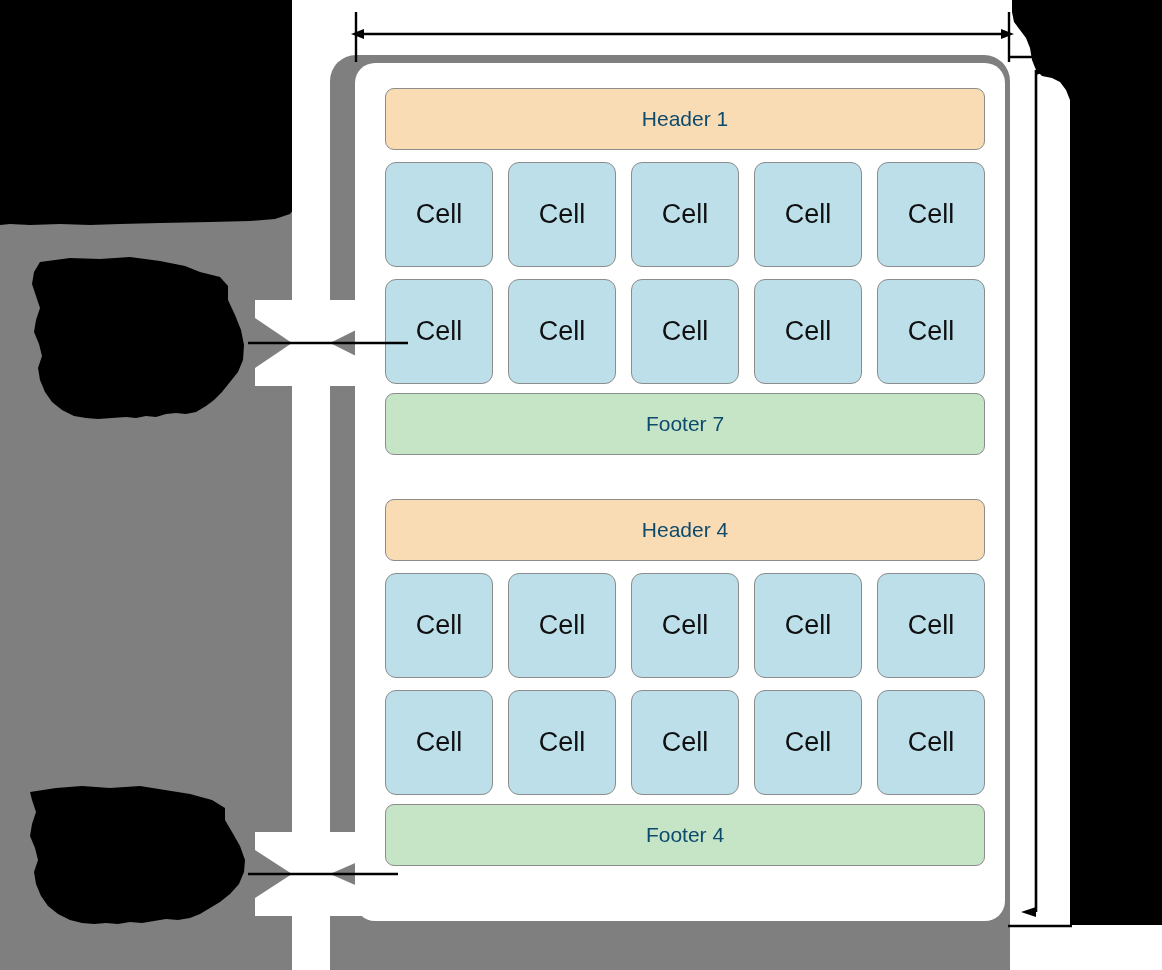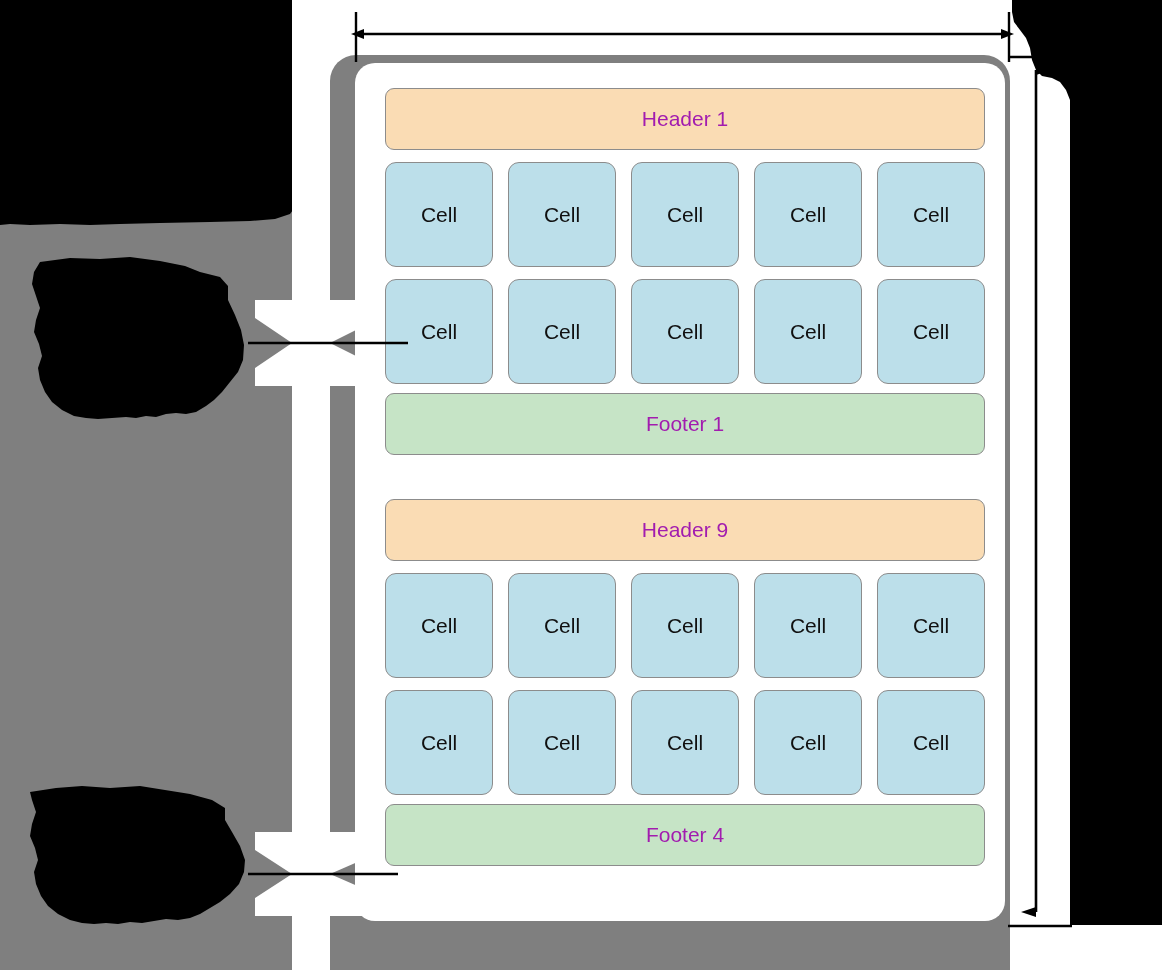--- a/index.html
+++ b/index.html
@@ -19,29 +19,29 @@
   .frame{position:absolute;left:330px;top:55px;width:680px;height:915px;
          background:var(--gray);border-radius:26px 26px 0 0;}
   .panel{position:absolute;left:355px;top:63px;width:650px;height:858px;
          background:#ffffff;border-radius:20px;}
 
   
   .content{position:absolute;left:385px;top:88px;width:600px;}
 
   .bar{box-sizing:border-box;width:600px;height:62px;border:1.4px solid #8c8c8c;
        border-radius:9px;display:flex;align-items:center;justify-content:center;
-       font-size:21px;color:#a21caf;}
+       font-size:21px;color:#0c4a6e;}
   .bar.header{background:var(--peach);}
   .bar.footer{background:var(--green);}
 
   .cellrow{display:flex;justify-content:space-between;width:600px;}
   .cell{box-sizing:border-box;width:108px;height:105px;background:var(--blue);
         border:1.4px solid #8c8c8c;border-radius:11px;
         display:flex;align-items:center;justify-content:center;
-        font-size:21px;color:#101010;}
+        font-size:27px;color:#101010;}
 
   .gap-s{height:9px;}
   .gap-m{height:12px;}
   .gap-section{height:44px;}
 
   
   .dims{position:absolute;left:0;top:0;width:1162px;height:970px;pointer-events:none;}
 
   
   .leaders{position:absolute;left:0;top:0;width:1162px;height:970px;}
@@ -96,27 +96,27 @@
       </div>
       <div class="gap-m"></div>
       <div class="cellrow">
         <div class="cell">Cell</div>
         <div class="cell">Cell</div>
         <div class="cell">Cell</div>
         <div class="cell">Cell</div>
         <div class="cell">Cell</div>
       </div>
       <div class="gap-s"></div>
-      <div class="bar footer">Footer 1</div>
+      <div class="bar footer">Footer 7</div>
     </div>
 
     <div class="gap-section"></div>
 
     <div>
-      <div class="bar header">Header 9</div>
+      <div class="bar header">Header 4</div>
       <div class="gap-m"></div>
       <div class="cellrow">
         <div class="cell">Cell</div>
         <div class="cell">Cell</div>
         <div class="cell">Cell</div>
         <div class="cell">Cell</div>
         <div class="cell">Cell</div>
       </div>
       <div class="gap-m"></div>
       <div class="cellrow">

